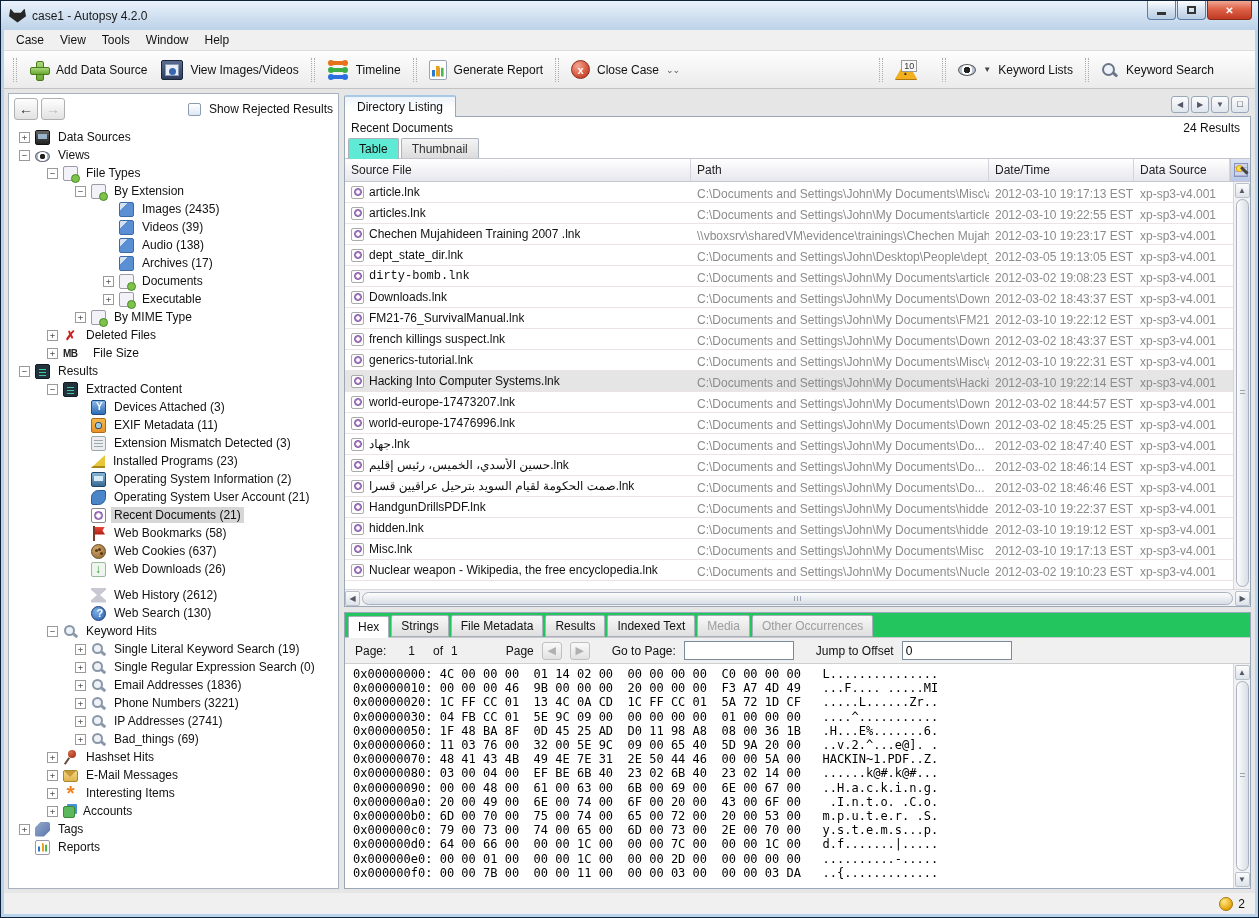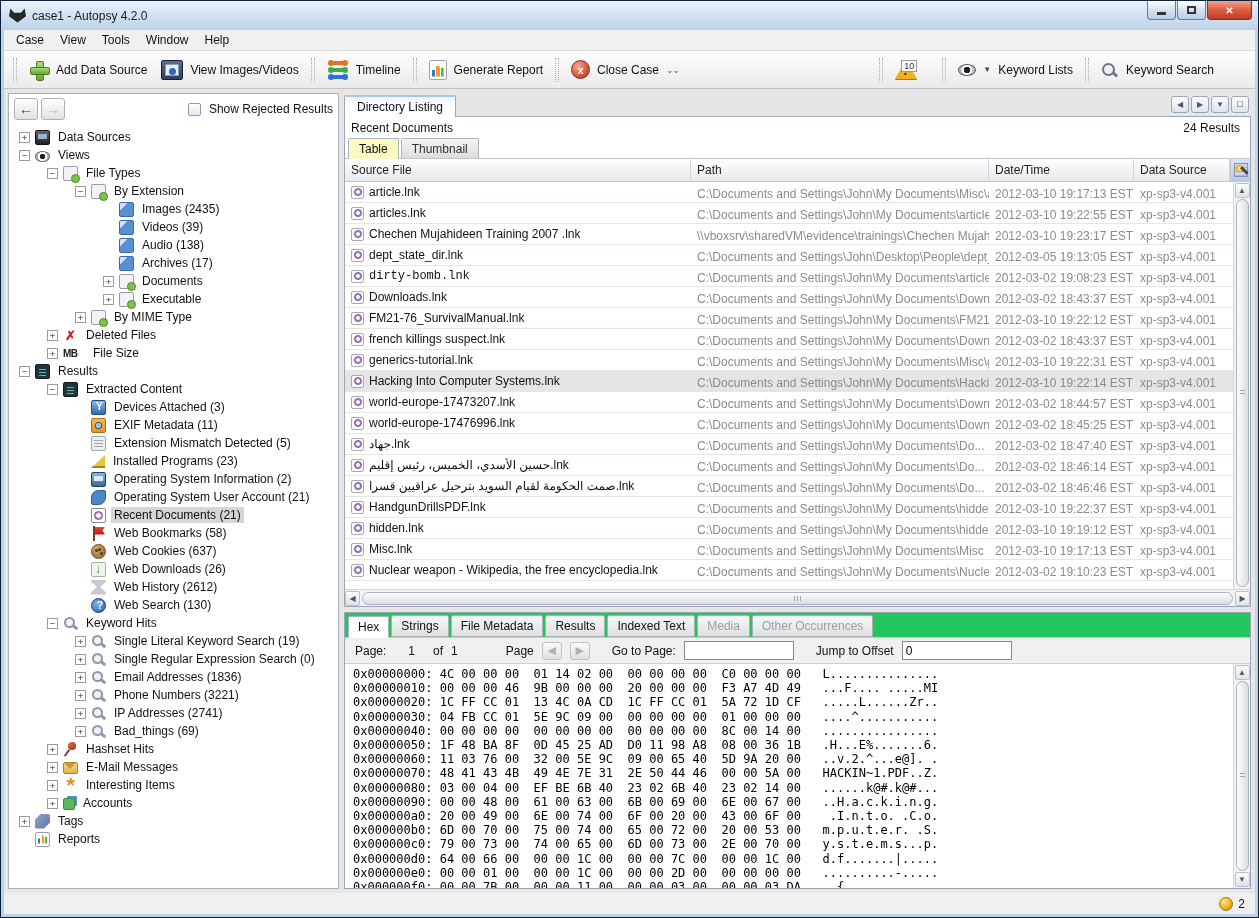--- a/index.html
+++ b/index.html
@@ -165,21 +165,21 @@
     border-top:2px solid #a8c8e8; padding:3px 12px 0; border-radius:2px 2px 0 0; }
   .dir-tab-fill { flex:1; height:1px; border-bottom:1px solid #9aa7b8; align-self:flex-end; }
   .dir-btns { display:flex; gap:2px; padding:0 2px 3px 6px; border-bottom:1px solid #9aa7b8; }
   .mini-btn { width:18px; height:17px; border:1px solid #9aa7b8; border-radius:3px;
     background:linear-gradient(#fcfcfc,#dfe5ec); font-size:8px; color:#556; display:flex; align-items:center; justify-content:center; }
   .main-body { flex:1; min-height:0; background:#fff; border:1px solid #9aa7b8; border-top:none;
     display:flex; flex-direction:column; }
   .result-header { height:20px; display:flex; justify-content:space-between; align-items:center; padding:2px 10px 0 6px; }
   .view-tabs { height:22px; display:flex; align-items:flex-end; padding-left:3px; border-bottom:1px solid #c4c4cc; }
   .vtab { padding:3px 10px 2px; border:1px solid #aab2be; border-bottom:none; border-radius:2px 2px 0 0; margin-right:2px; }
-  .vtab.active { background:#fef9c3; position:relative; top:1px; padding-bottom:3px; }
+  .vtab.active { background:#5eead4; position:relative; top:1px; padding-bottom:3px; }
   .vtab.inactive { background:linear-gradient(#f4f4f4,#dcdcdc); color:#333; }
   .table-zone { flex:1; min-height:0; display:flex; flex-direction:column; position:relative; }
   .thead { height:23px; display:flex; background:linear-gradient(#ffffff,#e7e7ee); border-bottom:1px solid #c6c6d0; }
   .th { padding:4px 6px; border-right:1px solid #d4d4dc; color:#222; overflow:hidden; white-space:nowrap; }
   .c-file { width:346px; flex:none; } .c-path { width:298px; flex:none; }
   .c-date { width:145px; flex:none; } .c-src { flex:1; min-width:0; }
   .wand-cell { width:20px; flex:none; display:flex; align-items:center; justify-content:center;
     border-left:1px solid #c6c6d0; background:linear-gradient(#dce4f4,#b8c8e8); }
   .ic-wand { position:relative; width:14px; height:14px; background:repeating-linear-gradient(#cdd4ec 0 3px,#aab4d8 3px 4px); border:1px solid #8892b8; }
   .ic-wand::before { content:""; position:absolute; left:1px; top:1px; width:7px; height:7px;
@@ -406,21 +406,21 @@
               <span class="tree-label">Devices Attached (3)</span>
             </div>
             <div class="tree-item" style="padding-left: 64px;">
               <span class="expander none"></span>
               <span class="ic ic-camera"></span>
               <span class="tree-label">EXIF Metadata (11)</span>
             </div>
             <div class="tree-item" style="padding-left: 64px;">
               <span class="expander none"></span>
               <span class="ic ic-mismatch"></span>
-              <span class="tree-label">Extension Mismatch Detected (5)</span>
+              <span class="tree-label">Extension Mismatch Detected (3)</span>
             </div>
             <div class="tree-item" style="padding-left: 64px;">
               <span class="expander none"></span>
               <span class="ic ic-programs"></span>
               <span class="tree-label">Installed Programs (23)</span>
             </div>
             <div class="tree-item" style="padding-left: 64px;">
               <span class="expander none"></span>
               <span class="ic ic-osinfo"></span>
               <span class="tree-label">Operating System Information (2)</span>
@@ -443,21 +443,21 @@
             <div class="tree-item" style="padding-left: 64px;">
               <span class="expander none"></span>
               <span class="ic ic-cookie"></span>
               <span class="tree-label">Web Cookies (637)</span>
             </div>
             <div class="tree-item" style="padding-left: 64px;">
               <span class="expander none"></span>
               <span class="ic ic-download"></span>
               <span class="tree-label">Web Downloads (26)</span>
             </div>
-            <div class="tree-item" style="padding-left: 64px;">
+            <div class="tree-item" style="padding-left: 64px; margin-top: 8px;">
               <span class="expander none"></span>
               <span class="ic ic-history"></span>
               <span class="tree-label">Web History (2612)</span>
             </div>
             <div class="tree-item" style="padding-left: 64px;">
               <span class="expander none"></span>
               <span class="ic ic-websearch"></span>
               <span class="tree-label">Web Search (130)</span>
             </div>
             <div class="tree-item" style="padding-left: 36px;">
@@ -778,21 +778,20 @@
             <input class="txt" value="" style="">
             <span class="lbl" style="margin-left:14px;">Jump to Offset</span>
             <input class="txt" value="0" style="">
           </div>
           <div class="hex-area">
             <div class="hex-pre" id="hex-container">
                 <div class="hex-line">0x00000000: 4C 00 00 00  01 14 02 00  00 00 00 00  C0 00 00 00   L...............</div>
                 <div class="hex-line">0x00000010: 00 00 00 46  9B 00 00 00  20 00 00 00  F3 A7 4D 49   ...F.... .....MI</div>
                 <div class="hex-line">0x00000020: 1C FF CC 01  13 4C 0A CD  1C FF CC 01  5A 72 1D CF   .....L......Zr..</div>
                 <div class="hex-line">0x00000030: 04 FB CC 01  5E 9C 09 00  00 00 00 00  01 00 00 00   ....^...........</div>
-                <div class="hex-line">0x00000040: 00 00 00 00  00 00 00 00  00 00 00 00  8C 00 14 00   ................</div>
                 <div class="hex-line">0x00000050: 1F 48 BA 8F  0D 45 25 AD  D0 11 98 A8  08 00 36 1B   .H...E%.......6.</div>
                 <div class="hex-line">0x00000060: 11 03 76 00  32 00 5E 9C  09 00 65 40  5D 9A 20 00   ..v.2.^...e@]. .</div>
                 <div class="hex-line">0x00000070: 48 41 43 4B  49 4E 7E 31  2E 50 44 46  00 00 5A 00   HACKIN~1.PDF..Z.</div>
                 <div class="hex-line">0x00000080: 03 00 04 00  EF BE 6B 40  23 02 6B 40  23 02 14 00   ......k@#.k@#...</div>
                 <div class="hex-line">0x00000090: 00 00 48 00  61 00 63 00  6B 00 69 00  6E 00 67 00   ..H.a.c.k.i.n.g.</div>
                 <div class="hex-line">0x000000a0: 20 00 49 00  6E 00 74 00  6F 00 20 00  43 00 6F 00    .I.n.t.o. .C.o.</div>
                 <div class="hex-line">0x000000b0: 6D 00 70 00  75 00 74 00  65 00 72 00  20 00 53 00   m.p.u.t.e.r. .S.</div>
                 <div class="hex-line">0x000000c0: 79 00 73 00  74 00 65 00  6D 00 73 00  2E 00 70 00   y.s.t.e.m.s...p.</div>
                 <div class="hex-line">0x000000d0: 64 00 66 00  00 00 1C 00  00 00 7C 00  00 00 1C 00   d.f.......|.....</div>
                 <div class="hex-line">0x000000e0: 00 00 01 00  00 00 1C 00  00 00 2D 00  00 00 00 00   ..........-.....</div>

